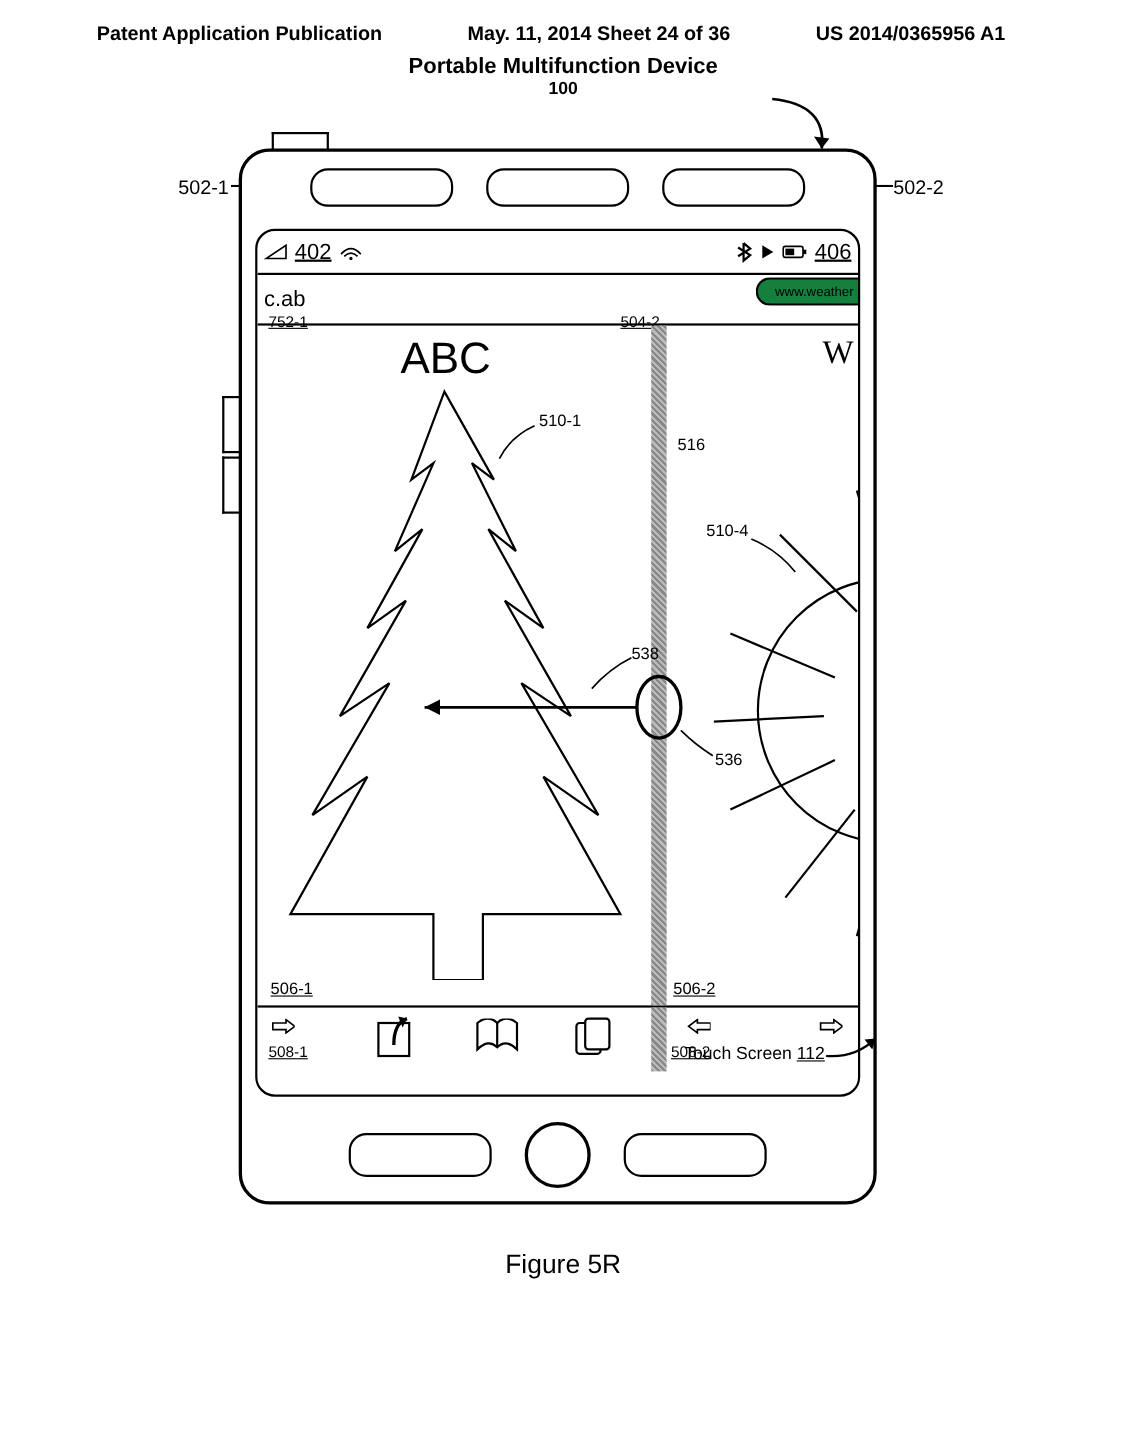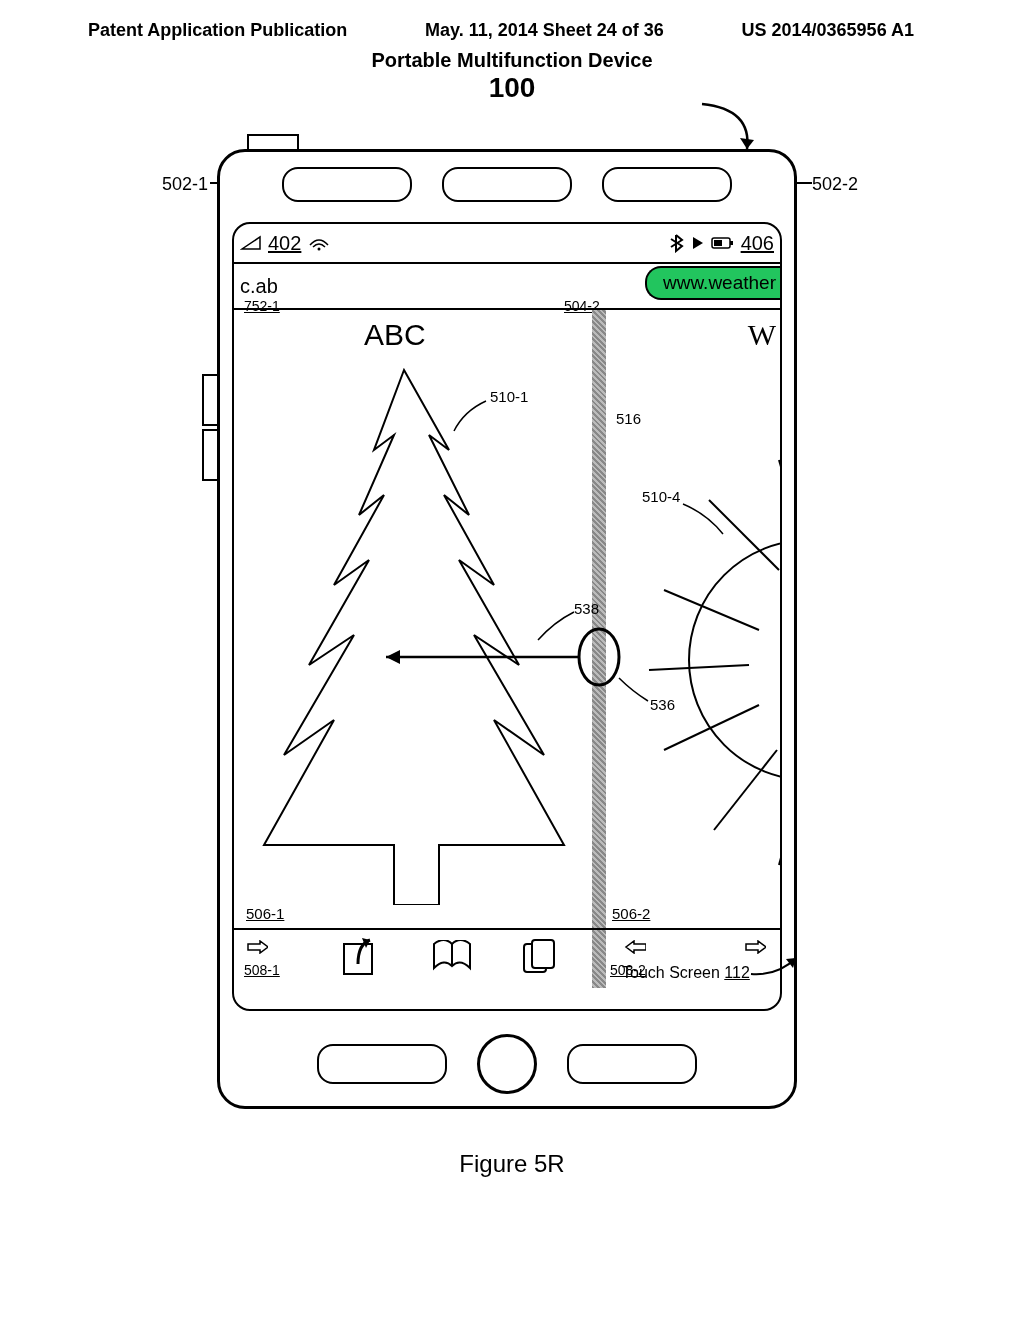--- a/index.html
+++ b/index.html
@@ -1,40 +1,40 @@
 <!DOCTYPE html>
 <html><head>
 <meta charset="utf-8">
 <style>
   * { box-sizing: border-box; margin: 0; padding: 0; }
   body { font-family: Arial, sans-serif; background: #fff; width: 1024px; height: 1320px; position: relative; }
   .page-header { display: flex; justify-content: space-between; padding: 20px 110px 0 88px; font-size: 18px; font-weight: bold; }
   .device-title { text-align: center; font-size: 20px; font-weight: bold; margin-top: 8px; }
-  .device-num { text-align: center; font-size: 28px; font-weight: bold; }
+  .device-num { text-align: center; font-size: 16px; font-weight: bold; }
   .figure-wrap { position: relative; width: 760px; height: 1040px; margin: 0 auto; }
   .device-body { position: absolute; left: 85px; top: 45px; width: 580px; height: 960px; border: 3px solid #000; border-radius: 28px; background: #fff; }
   .top-notch { position: absolute; left: 115px; top: 30px; width: 52px; height: 18px; border: 2px solid #000; border-bottom: none; background: #fff; }
   .side-btn1 { position: absolute; left: 70px; top: 270px; width: 18px; height: 52px; border: 2px solid #000; border-right: none; background: #fff; }
   .side-btn2 { position: absolute; left: 70px; top: 325px; width: 18px; height: 52px; border: 2px solid #000; border-right: none; background: #fff; }
   .pill { border: 2px solid #000; border-radius: 16px; background: #fff; }
   .top-pill-row { position: absolute; top: 15px; left: 0; right: 0; display: flex; justify-content: center; gap: 30px; }
   .top-pill-row .pill { width: 130px; height: 35px; }
   .screen { position: absolute; left: 12px; right: 12px; top: 70px; bottom: 95px; border: 2px solid #000; border-radius: 18px; overflow: hidden; }
   .status-bar { height: 40px; border-bottom: 2px solid #000; display: flex; align-items: center; padding: 0 6px; font-size: 20px; position: relative; }
   .status-bar .left { display: flex; align-items: center; gap: 6px; }
   .status-bar .center { position: absolute; left: 0; right: 0; text-align: center; font-size: 22px; }
   .status-bar .right { margin-left: auto; display: flex; align-items: center; gap: 6px; }
   .u { text-decoration: underline; }
   .url-bar { height: 46px; border-bottom: 2px solid #000; display: flex; align-items: center; font-size: 20px; position: relative; }
   .url-left { padding-left: 6px; }
-  .url-right { position: absolute; right: 0; top: 2px; border: 2px solid #000; border-right: none; border-radius: 16px 0 0 16px; padding: 4px 4px 4px 16px; font-size: 19px; background:#22c55e; }
+  .url-right { position: absolute; right: 0; top: 2px; border: 2px solid #000; border-right: none; border-radius: 16px 0 0 16px; padding: 4px 4px 4px 16px; font-size: 12px; background:#15803d; }
   .url-ref-1 { position: absolute; left: 10px; top: 34px; font-size: 14px; text-decoration: underline; }
   .url-ref-2 { position: absolute; left: 330px; top: 34px; font-size: 14px; text-decoration: underline; }
   .content { position: relative; height: 620px; border-bottom: 2px solid #000; overflow: hidden; }
-  .content-title { position: absolute; left: 130px; top: 8px; font-size: 30px; font-family: Arial; }
+  .content-title { position: absolute; left: 130px; top: 8px; font-size: 40px; font-family: Arial; }
   .content-right-letter { position: absolute; right: 4px; top: 8px; font-size: 30px; font-family: "Times New Roman", serif; }
   .divider { position: absolute; top: 0; bottom: 0; left: 358px; width: 14px; background: repeating-linear-gradient(45deg,#888,#888 2px,#bbb 2px,#bbb 4px); }
   .ref-label { position: absolute; font-size: 15px; }
   .content-ref-506-1 { position:absolute; left:12px; bottom:6px; font-size:15px; text-decoration:underline;}
   .content-ref-506-2 { position:absolute; left:378px; bottom:6px; font-size:15px; text-decoration:underline;}
   .toolbar { height: 58px; display: flex; align-items: center; font-size: 14px; position: relative; }
   .tb-arrow { width: 22px; height: 14px; }
   .tb-ref { position:absolute; font-size:14px; text-decoration:underline;}
   .bottom-row { position: absolute; left: 0; right: 0; bottom: 12px; display: flex; justify-content: center; align-items: center; gap: 30px; }
   .bottom-row .pill { width: 130px; height: 40px; }

